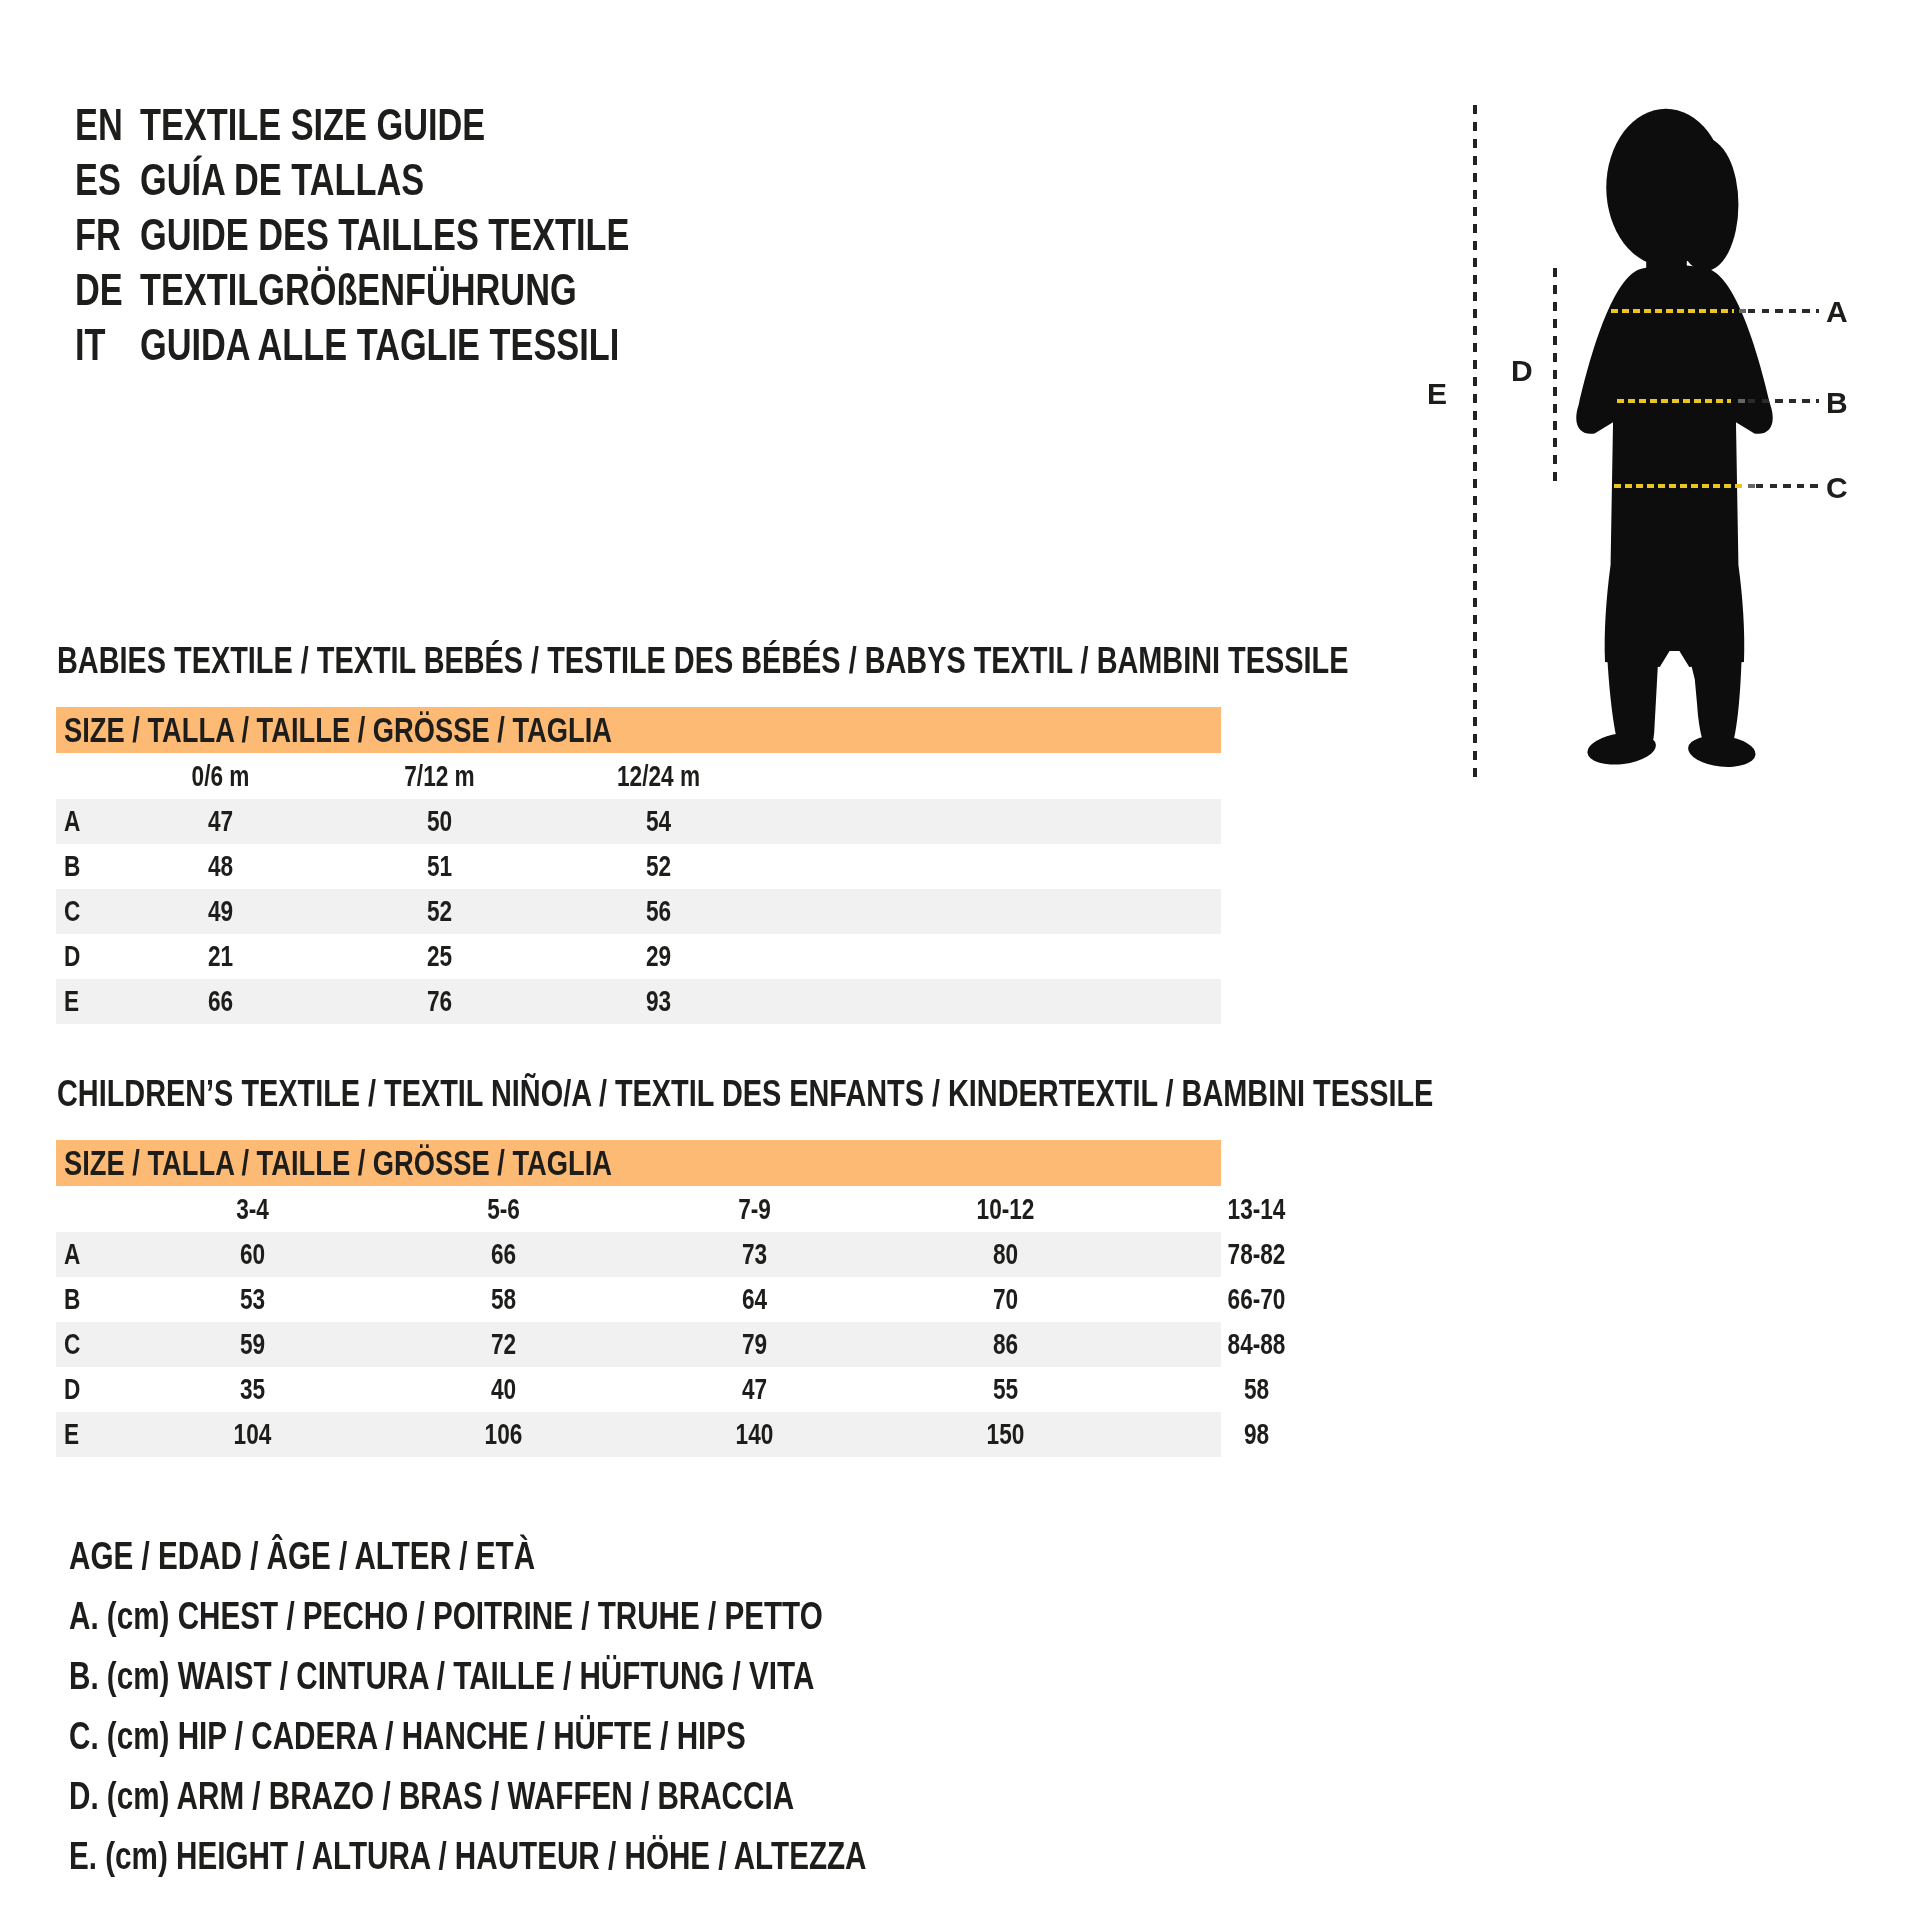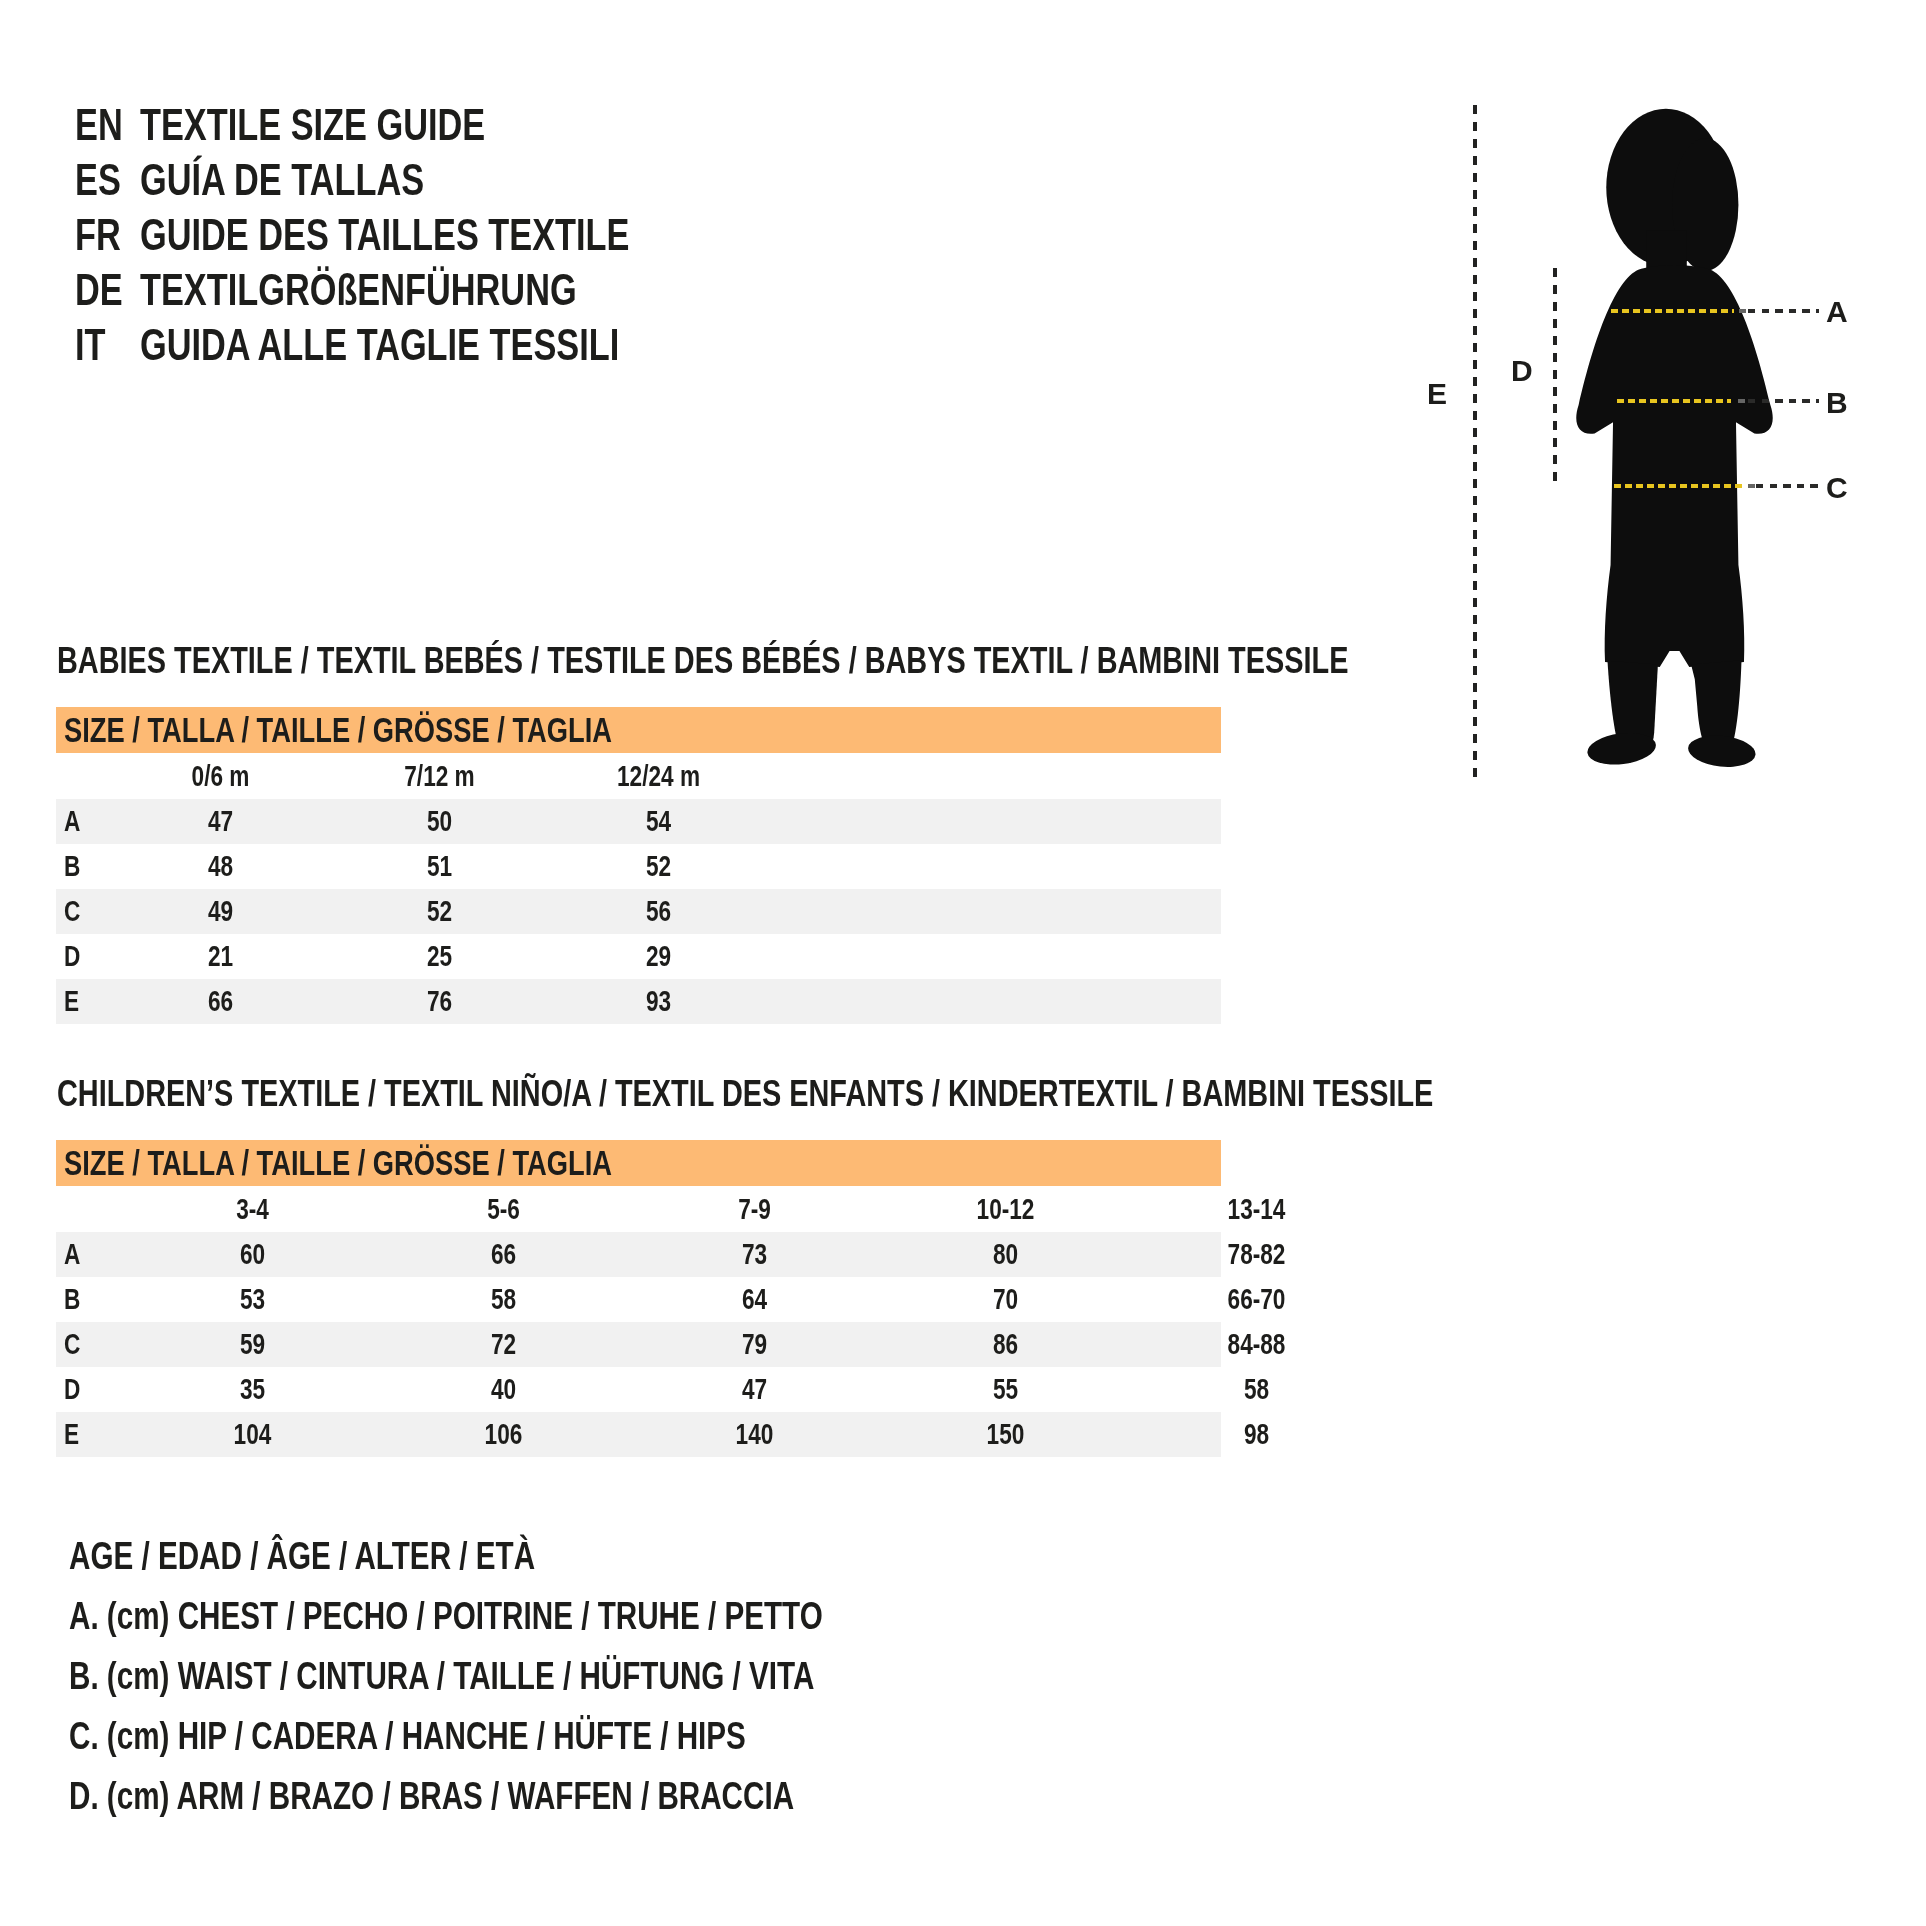--- a/index.html
+++ b/index.html
@@ -217,16 +217,17 @@
       <div class="cell"><span class="cc">98</span></div>
     </div>
   </section>
 
   <section class="legend">
     <div class="legend-line"><span class="c">AGE / EDAD / ÂGE / ALTER / ETÀ</span></div>
     <div class="legend-line"><span class="c">A. (cm) CHEST / PECHO / POITRINE / TRUHE / PETTO</span></div>
     <div class="legend-line"><span class="c">B. (cm) WAIST / CINTURA / TAILLE / HÜFTUNG / VITA</span></div>
     <div class="legend-line"><span class="c">C. (cm) HIP / CADERA / HANCHE / HÜFTE / HIPS</span></div>
     <div class="legend-line"><span class="c">D. (cm) ARM / BRAZO / BRAS / WAFFEN / BRACCIA</span></div>
+    <div class="legend-line"><span class="c">E. (cm) HEIGHT / ALTURA / HAUTEUR / HÖHE / ALTEZZA</span></div>
   </section>
 
 </div>
 
 
 </body></html>

